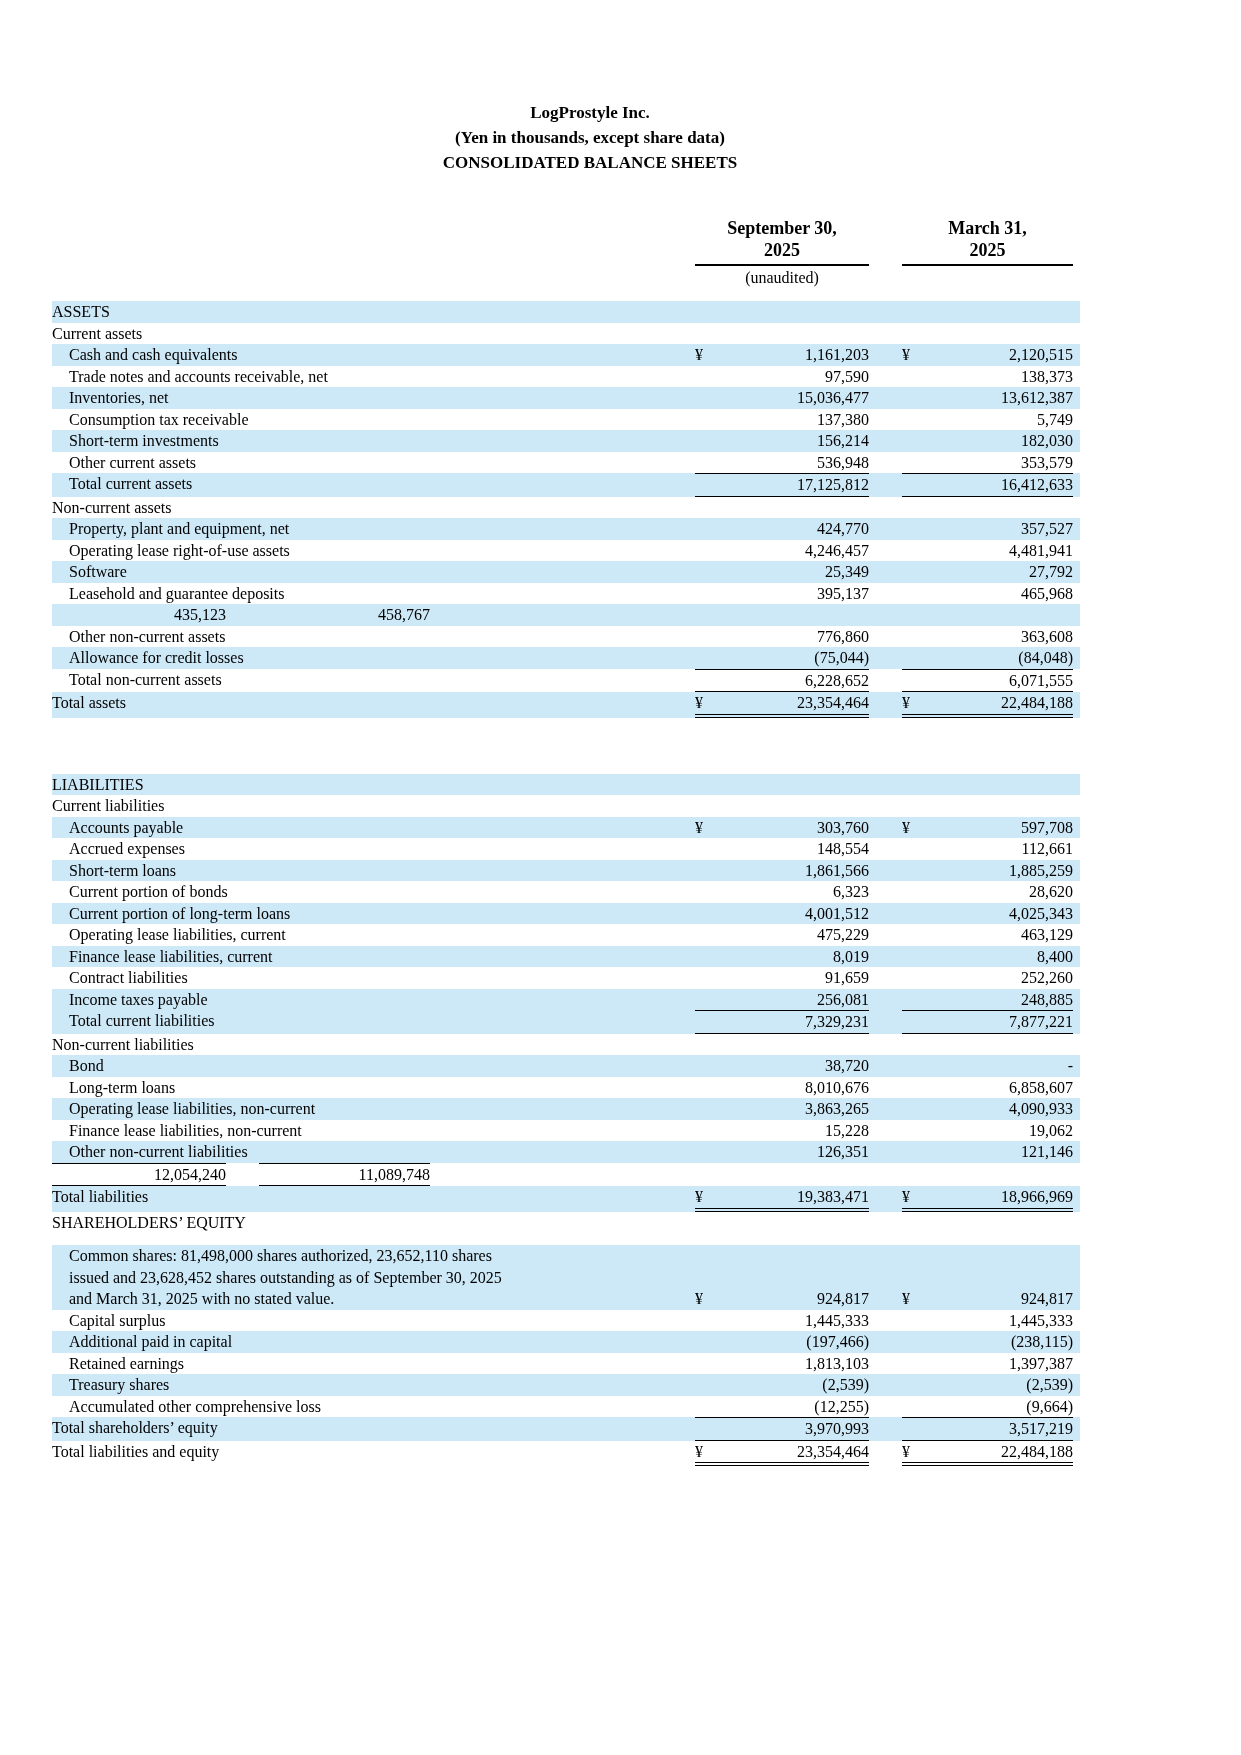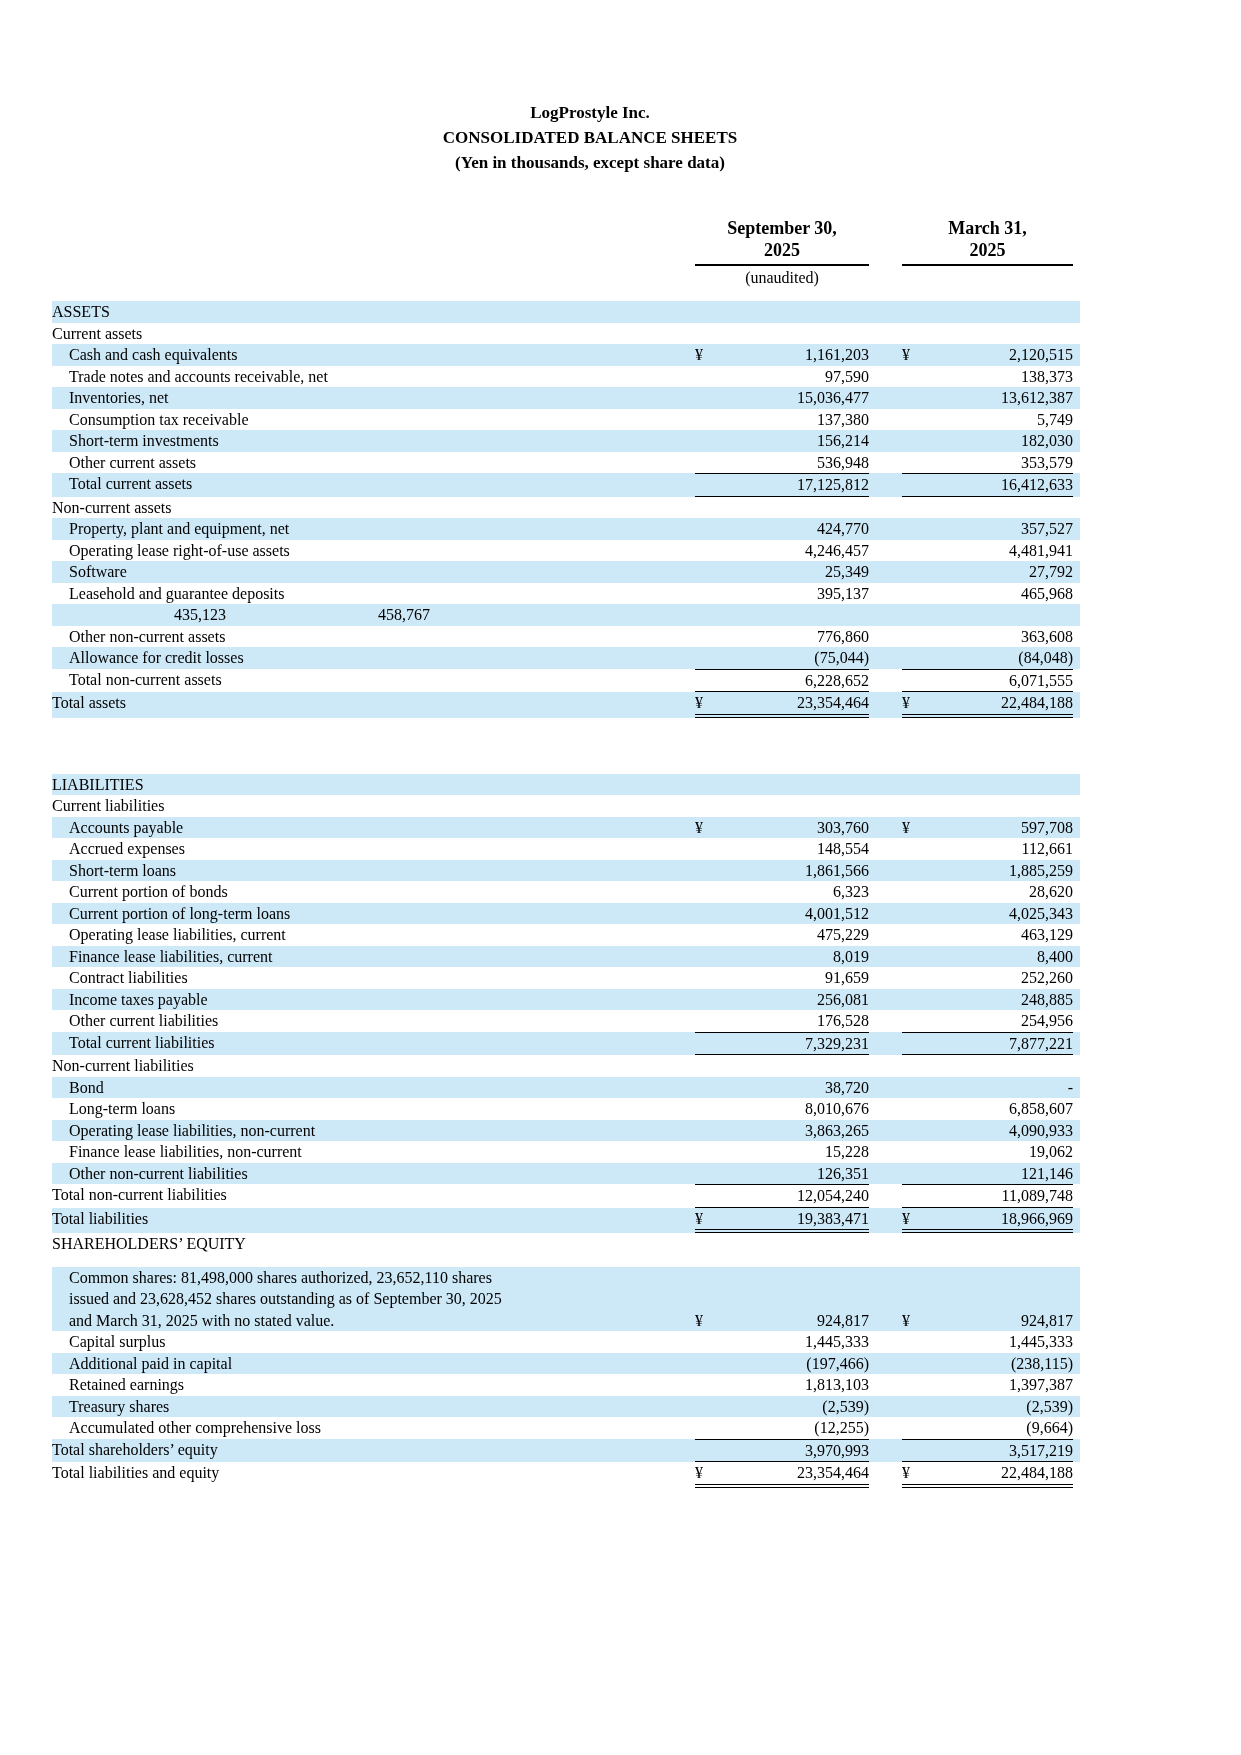--- a/index.html
+++ b/index.html
@@ -45,22 +45,22 @@
   .row.multi { align-items:flex-end;margin-top:12px; }
   .row.multi .label { white-space:normal; }
 </style>
 </head>
 <body>
 
 <div class="page">
 
   <header class="titles">
     <div>LogProstyle Inc.</div>
+    <div>(Yen in thousands, except share data)</div>
     <div>CONSOLIDATED BALANCE SHEETS</div>
-    <div>(Yen in thousands, except share data)</div>
   </header>
 
   <div class="table">
 
     <div class="row header-row">
       <div class="label"></div>
       <div class="hgroup g1">
         <div>September 30,</div>
         <div>2025</div>
       </div>
@@ -414,33 +414,20 @@
             <span class="yen"></span>
             <span class="val">256,081</span>
           </div>
           <div class="gap"></div>
           <div class="group g2">
             <span class="yen"></span>
             <span class="val">248,885</span>
           </div>
           <div class="rpad"></div>
         </div>
-        <div class="row">
-          <div class="label ind">Other current liabilities</div>
-          <div class="group g1">
-            <span class="yen"></span>
-            <span class="val">176,528</span>
-          </div>
-          <div class="gap"></div>
-          <div class="group g2">
-            <span class="yen"></span>
-            <span class="val">254,956</span>
-          </div>
-          <div class="rpad"></div>
-        </div>
         <div class="row bg b-sub">
           <div class="label ind">Total current liabilities</div>
           <div class="group g1">
             <span class="yen"></span>
             <span class="val">7,329,231</span>
           </div>
           <div class="gap"></div>
           <div class="group g2">
             <span class="yen"></span>
             <span class="val">7,877,221</span>
@@ -509,21 +496,20 @@
             <span class="val">126,351</span>
           </div>
           <div class="gap"></div>
           <div class="group g2">
             <span class="yen"></span>
             <span class="val">121,146</span>
           </div>
           <div class="rpad"></div>
         </div>
         <div class="row b-sub">
-          <div class="label">Total non-current liabilities</div>
           <div class="group g1">
             <span class="yen"></span>
             <span class="val">12,054,240</span>
           </div>
           <div class="gap"></div>
           <div class="group g2">
             <span class="yen"></span>
             <span class="val">11,089,748</span>
           </div>
           <div class="rpad"></div>

